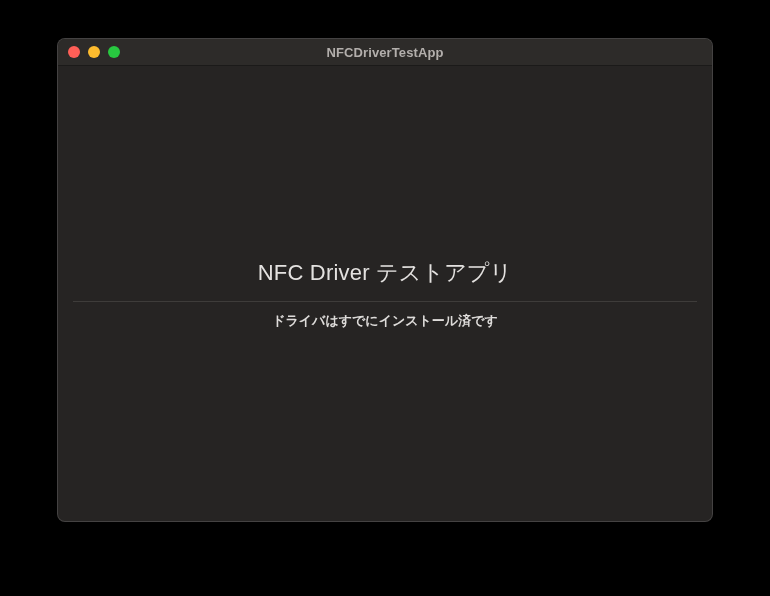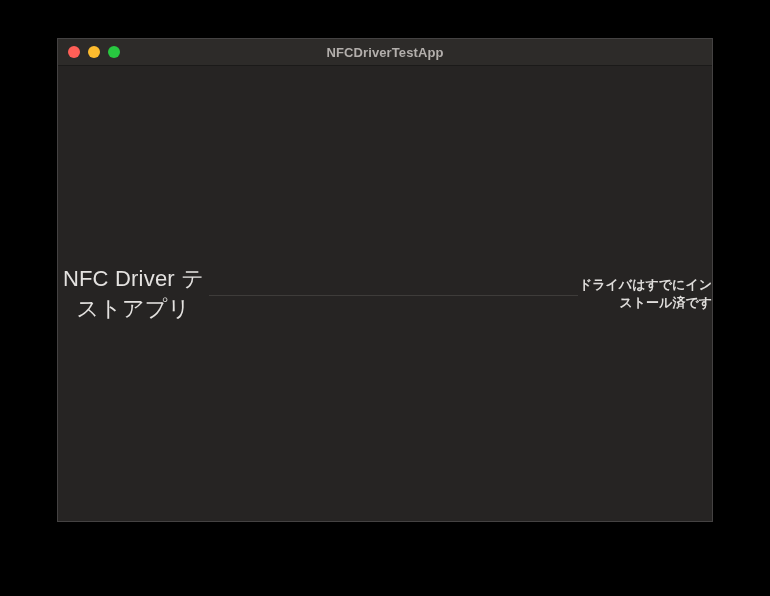--- a/index.html
+++ b/index.html
@@ -28,21 +28,21 @@
     position: relative;
   }
   .window {
     position: absolute;
     left: 57px;
     top: 38px;
     width: 656px;
     height: 484px;
     background: var(--window-bg);
     border: 1px solid var(--window-border);
-    border-radius: 0;
+    border-radius: 8px;
     overflow: hidden;
     display: flex;
     flex-direction: column;
     box-shadow: 0 18px 40px rgba(0,0,0,0.7);
   }
   .titlebar {
     height: 27px;
     flex: 0 0 27px;
     background: var(--titlebar-bg);
     border-bottom: 1px solid var(--titlebar-separator);
@@ -75,21 +75,21 @@
     text-align: center;
     font-size: 13px;
     font-weight: 700;
     color: var(--title-text);
     letter-spacing: 0.1px;
     pointer-events: none;
   }
   .content {
     flex: 1 1 auto;
     display: flex;
-    flex-direction: row;
+    flex-direction: column;
     align-items: center;
     justify-content: center;
   }
   .app-heading {
     font-size: 22px;
     font-weight: 400;
     color: var(--heading-text);
     letter-spacing: 0.2px;
     text-align: center;
   }

